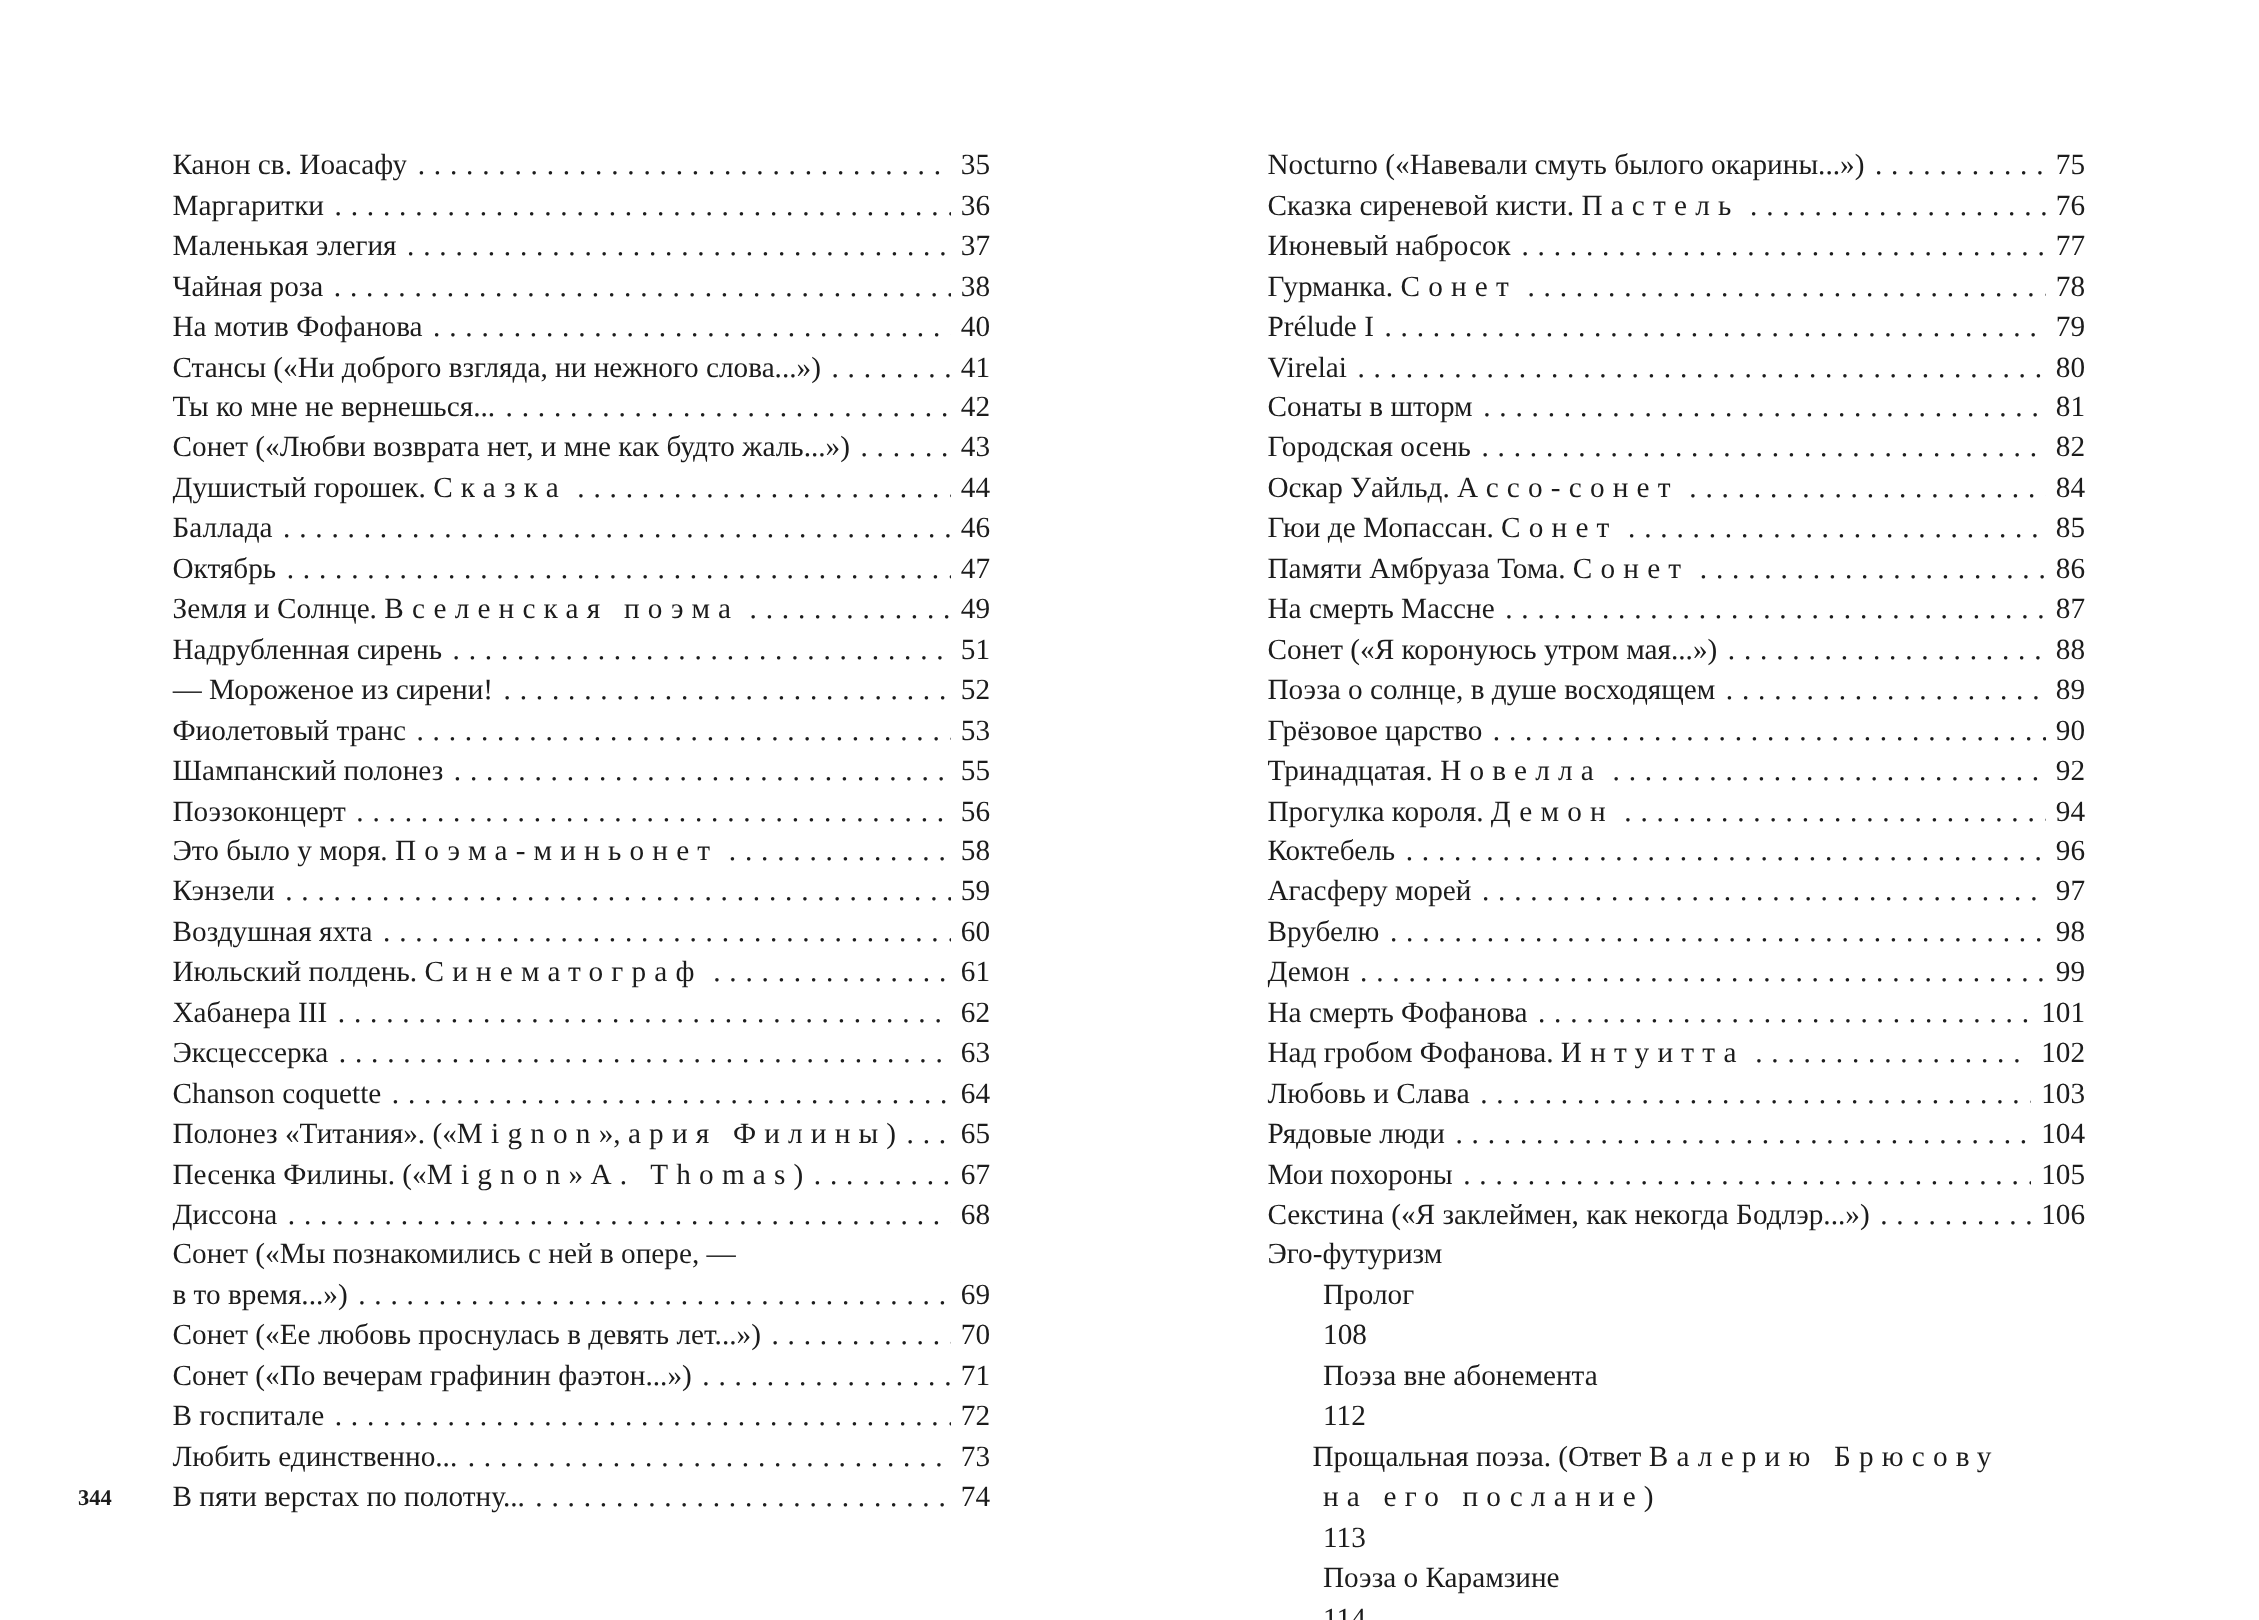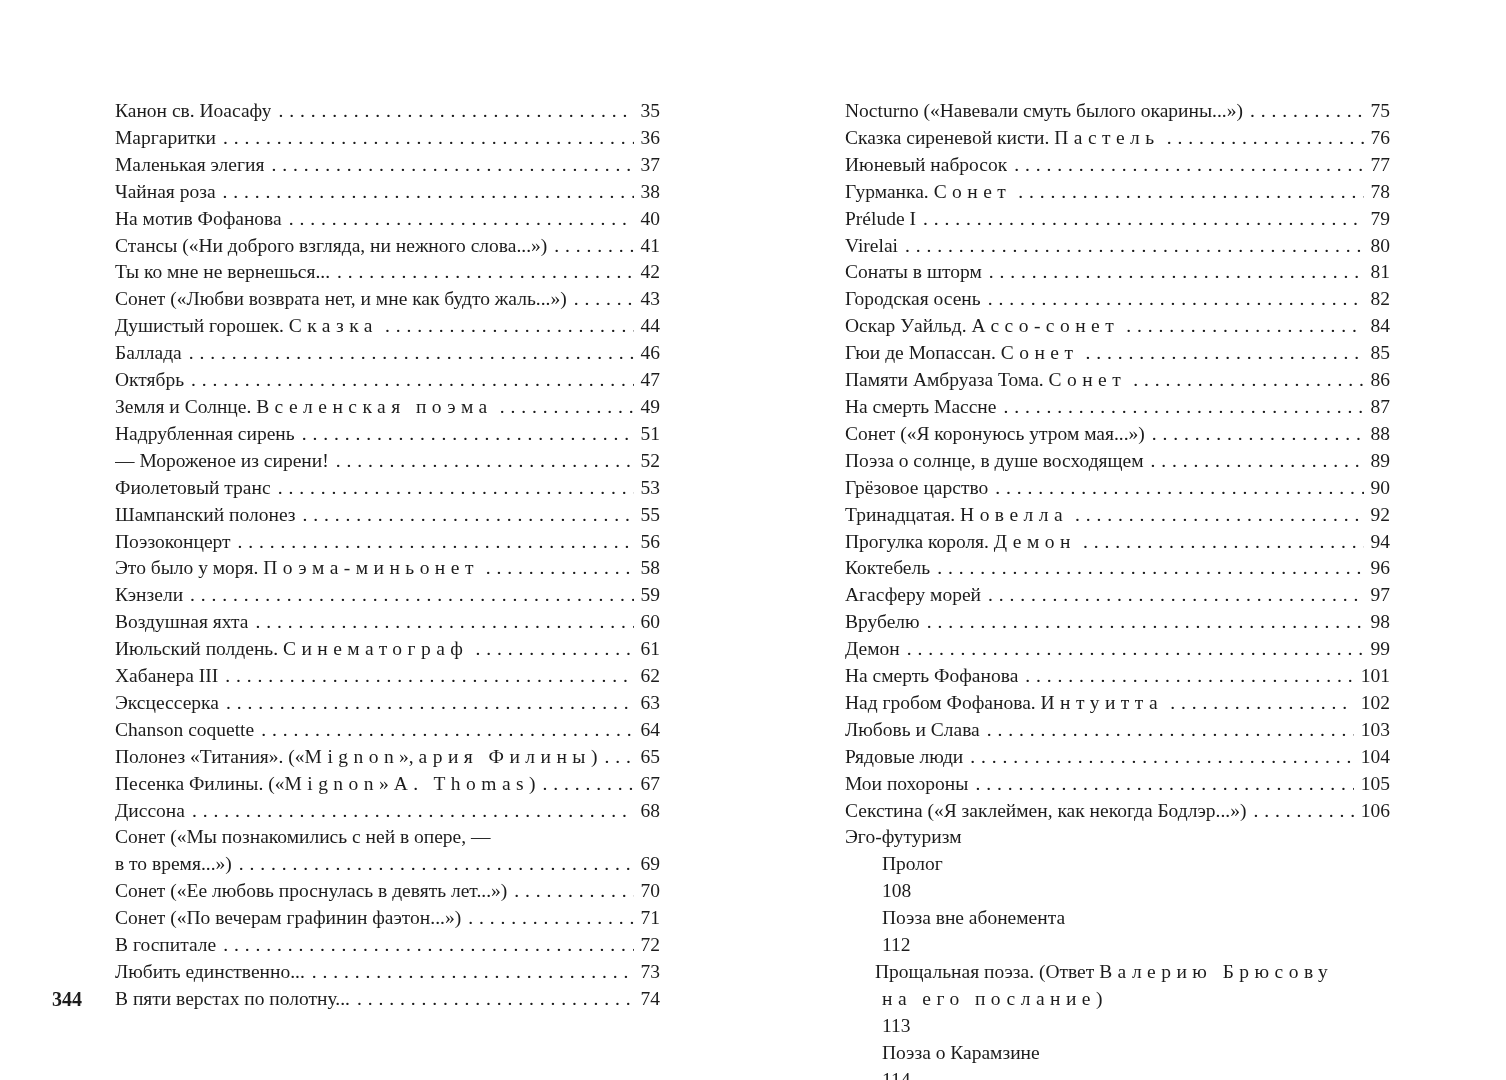--- a/index.html
+++ b/index.html
@@ -37,21 +37,21 @@
   }
   .leader::after {
     content: ". . . . . . . . . . . . . . . . . . . . . . . . . . . . . . . . . . . . . . . . . . . . . . . . . . . . . . . . . . . . . . . . . . . . . . . . . . . . . . . .";
     word-spacing: 1px;
   }
   .pagenum { flex: 0 0 auto; text-align: right; }
   .folio {
     position: absolute;
     bottom: 0;
     font-weight: bold;
-    font-size: 20px;
+    font-size: 15px;
     line-height: 26.9px;
   }
   .folio-left  { left: -63px; }
   .folio-right { right: -62px; }
 </style>
 </head>
 <body>
 
 <div class="page" id="page-left">
   <div class="entries">

